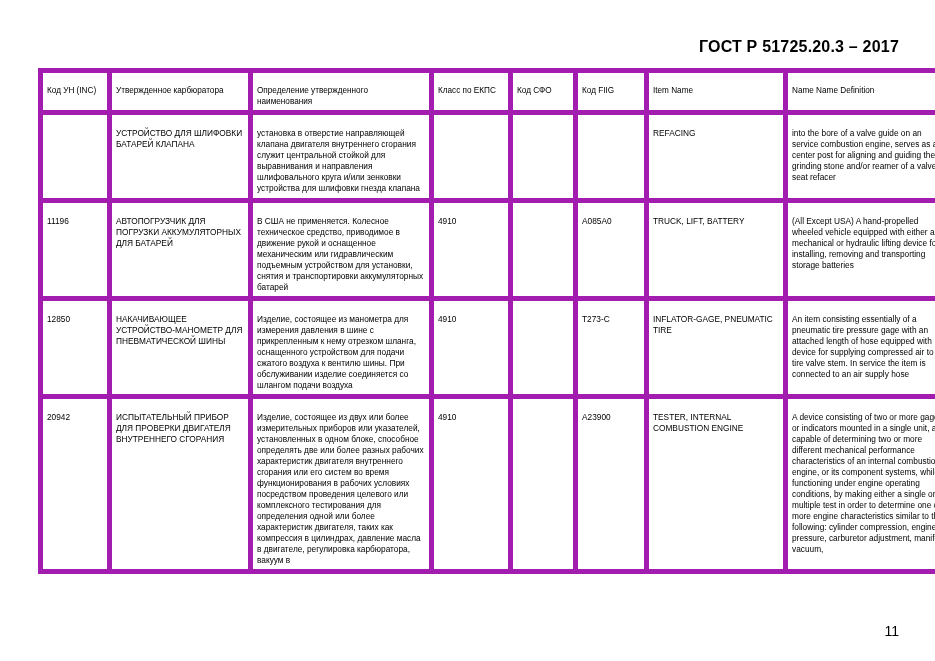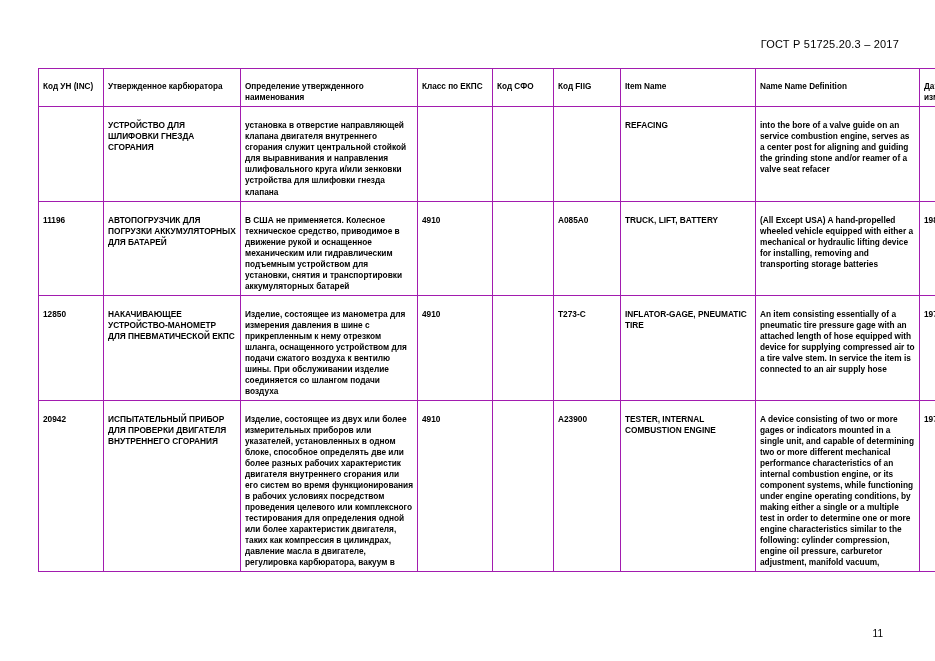--- a/index.html
+++ b/index.html
@@ -17,63 +17,63 @@
   .page {
     position: relative;
     width: 935px;
     height: 661px;
     box-sizing: border-box;
   }
   .doc-header {
     position: absolute;
     top: 38px;
     right: 36px;
-    font-size: 11px;
-    font-weight: normal;
+    font-size: 16px;
+    font-weight: bold;
     letter-spacing: 0.2px;
   }
   .table-wrap {
     position: absolute;
     top: 68px;
     left: 38px;
     width: 862px;
   }
   table.std {
     border-collapse: collapse;
     width: 862px;
     table-layout: fixed;
   }
   table.std td, table.std th {
-    border: 1px solid #a21caf;
+    border: 5px solid #a21caf;
     vertical-align: top;
     padding: 13px 4px 3px 4px;
     font-size: 8.3px;
     line-height: 1.33;
     text-align: left;
-    font-weight: bold;
+    font-weight: normal;
   }
   table.std th {
     font-size: 8.2px;
     line-height: 1.3;
   }
   .c0 { width: 56px; }
   .c1 { width: 128px; }
   .c2 { width: 168px; margin-top: 35px; }
   .c3 { width: 66px; }
   .c4 { width: 52px; }
   .c5 { width: 58px; }
   .c6 { width: 126px; margin-left: 16px; }
   .c7 { width: 155px; }
   .c8 { width: 53px; }
 
   .page-number {
     position: absolute;
-    right: 52px;
+    right: 36px;
     bottom: 22px;
-    font-size: 10px;
+    font-size: 14px;
     text-align: right;
   }
 </style>
 </head>
 <body>
 
 <div class="page">
 
   <div class="doc-header">ГОСТ Р 51725.20.3 – 2017</div>
 
@@ -89,21 +89,21 @@
           <th class="c5">Код FIIG</th>
           <th class="c6">Item Name</th>
           <th class="c7">Name Name Definition</th>
           <th class="c8">Дата изменения</th>
         </tr>
       </thead>
       <tbody>
 
         <tr>
           <td class="c0"></td>
-          <td class="c1">УСТРОЙСТВО ДЛЯ ШЛИФОВКИ ГНЕЗДА СГОРАНИЯ</td>
+          <td class="c1">УСТРОЙСТВО ДЛЯ ШЛИФОВКИ БАТАРЕЙ КЛАПАНА</td>
           <td class="c2">установка в отверстие направляющей клапана двигателя внутреннего сгорания служит центральной стойкой для выравнивания и направления шлифовального круга и/или зенковки устройства для шлифовки гнезда клапана</td>
           <td class="c3"></td>
           <td class="c4"></td>
           <td class="c5"></td>
           <td class="c6">REFACING</td>
           <td class="c7">into the bore of a valve guide on an service combustion engine, serves as a center post for aligning and guiding the grinding stone and/or reamer of a valve seat refacer</td>
           <td class="c8"></td>
         </tr>
 
         <tr>
@@ -113,21 +113,21 @@
           <td class="c3">4910</td>
           <td class="c4"></td>
           <td class="c5">A085A0</td>
           <td class="c6">TRUCK, LIFT, BATTERY</td>
           <td class="c7">(All Except USA) A hand-propelled wheeled vehicle equipped with either a mechanical or hydraulic lifting device for installing, removing and transporting storage batteries</td>
           <td class="c8">1989202</td>
         </tr>
 
         <tr>
           <td class="c0">12850</td>
-          <td class="c1">НАКАЧИВАЮЩЕЕ УСТРОЙСТВО-МАНОМЕТР ДЛЯ ПНЕВМАТИЧЕСКОЙ ЕКПС</td>
+          <td class="c1">НАКАЧИВАЮЩЕЕ УСТРОЙСТВО-МАНОМЕТР ДЛЯ ПНЕВМАТИЧЕСКОЙ ШИНЫ</td>
           <td class="c2">Изделие, состоящее из манометра для измерения давления в шине с прикрепленным к нему отрезком шланга, оснащенного устройством для подачи сжатого воздуха к вентилю шины. При обслуживании изделие соединяется со шлангом подачи воздуха</td>
           <td class="c3">4910</td>
           <td class="c4"></td>
           <td class="c5">T273-C</td>
           <td class="c6">INFLATOR-GAGE, PNEUMATIC TIRE</td>
           <td class="c7">An item consisting essentially of a pneumatic tire pressure gage with an attached length of hose equipped with device for supplying compressed air to a tire valve stem. In service the item is connected to an air supply hose</td>
           <td class="c8">1974091</td>
         </tr>
 
         <tr>

